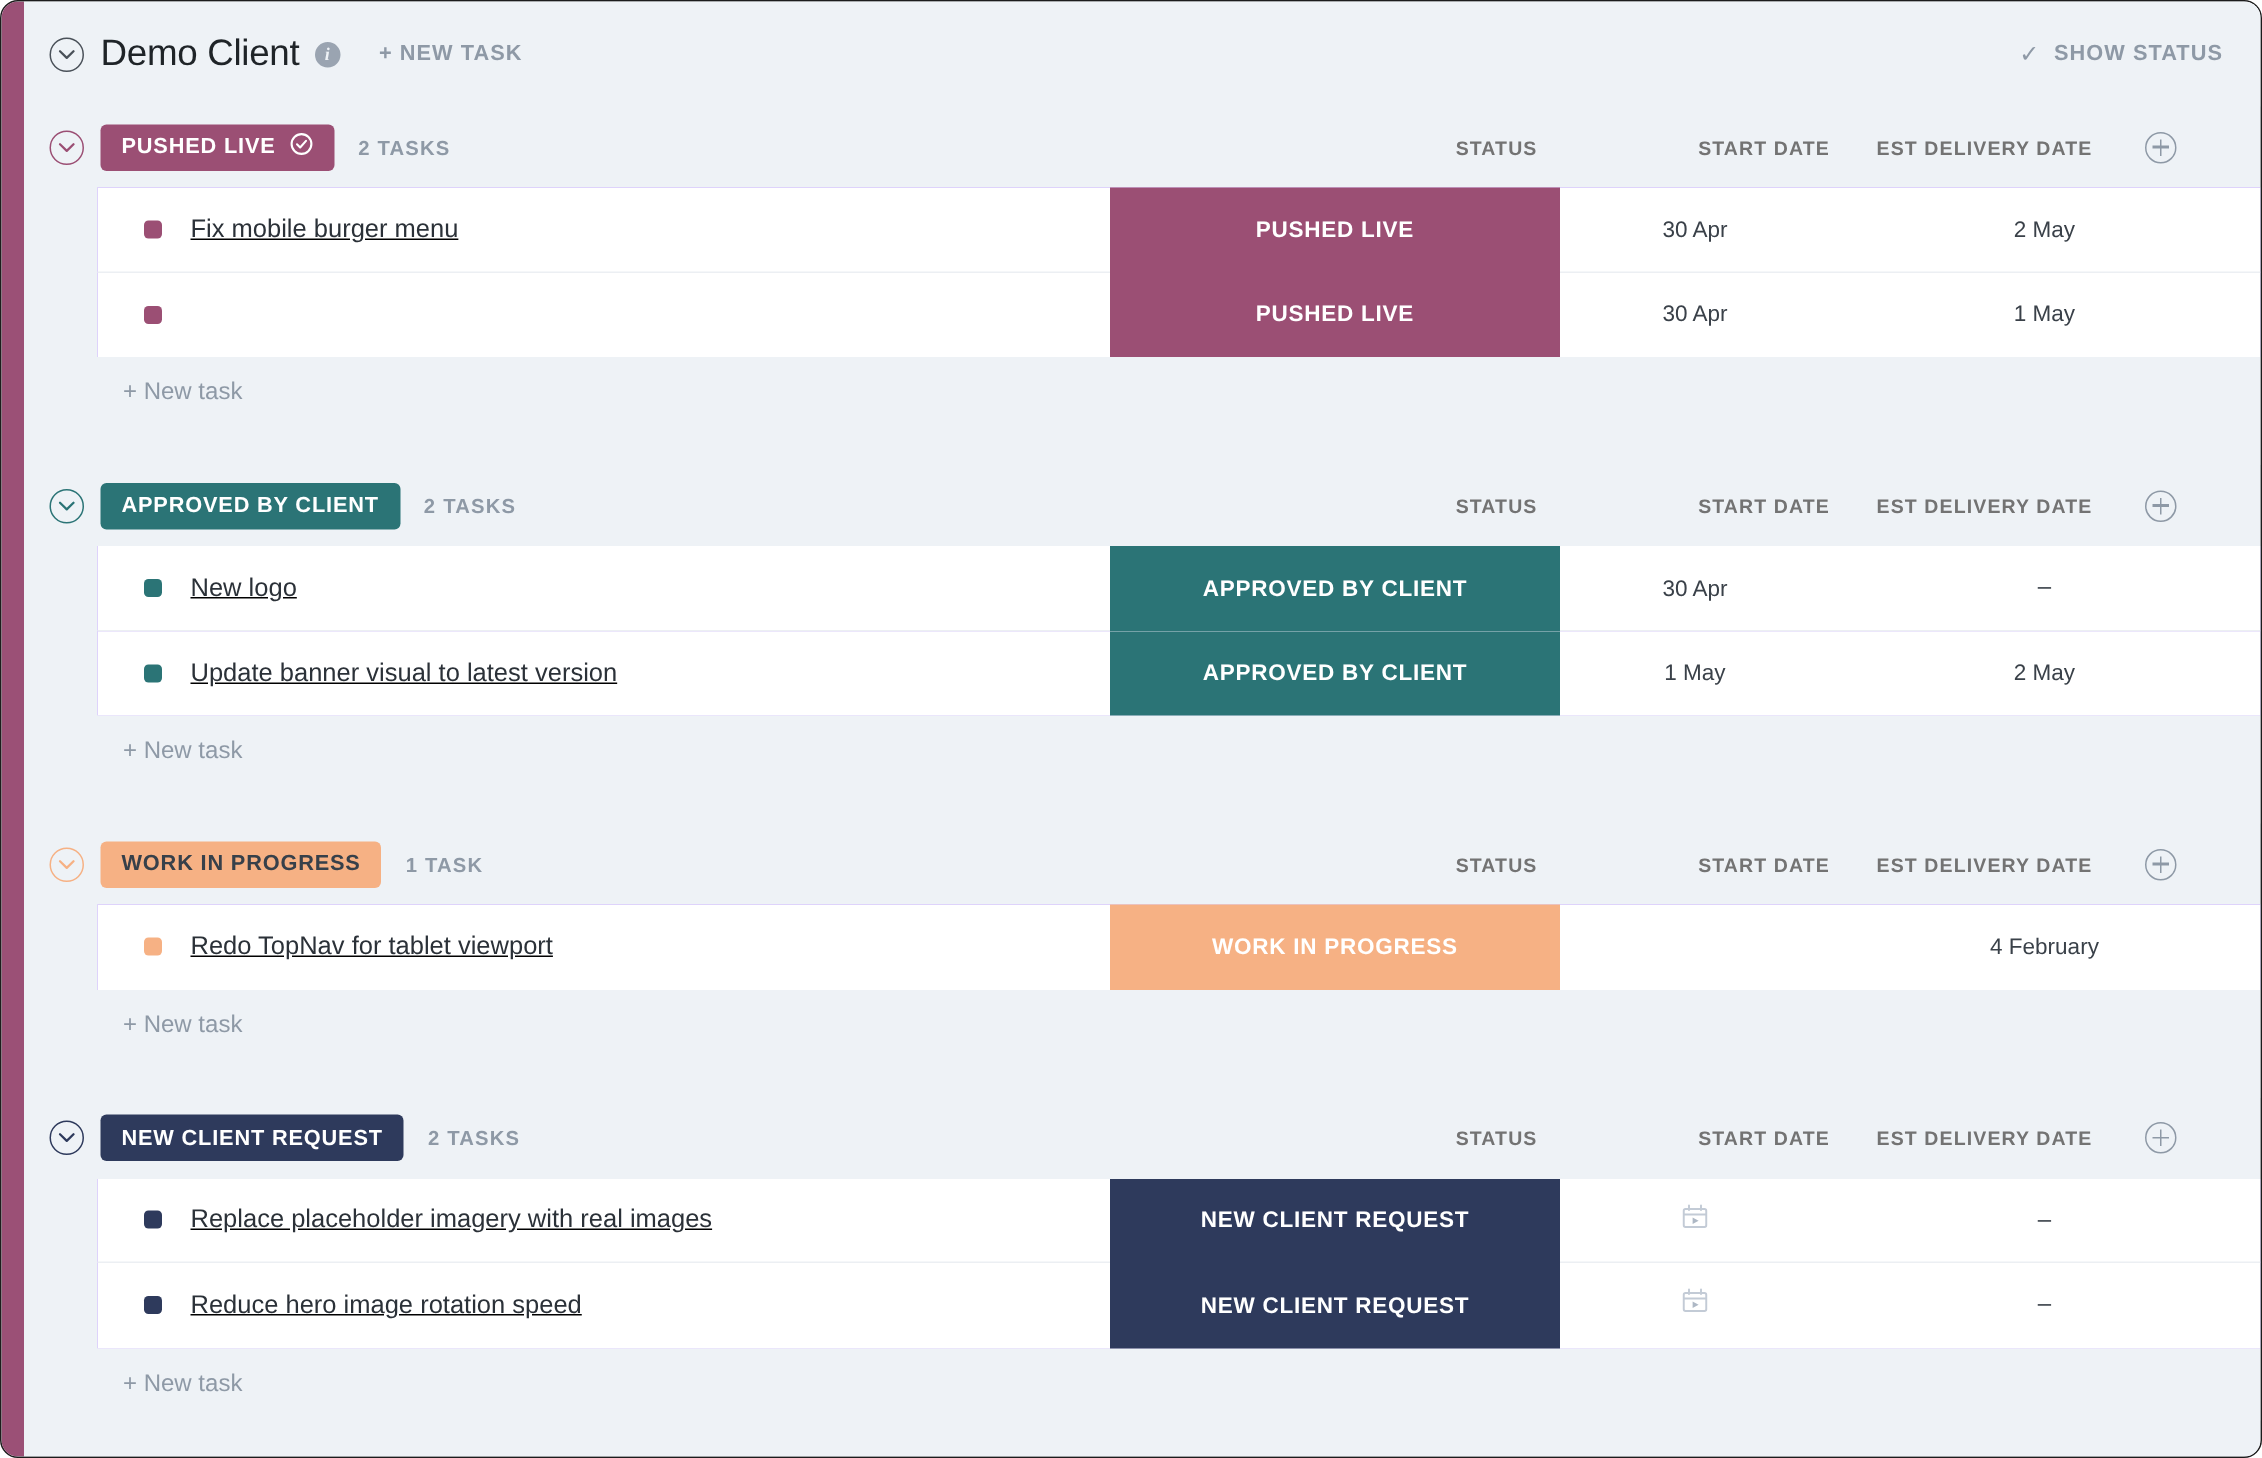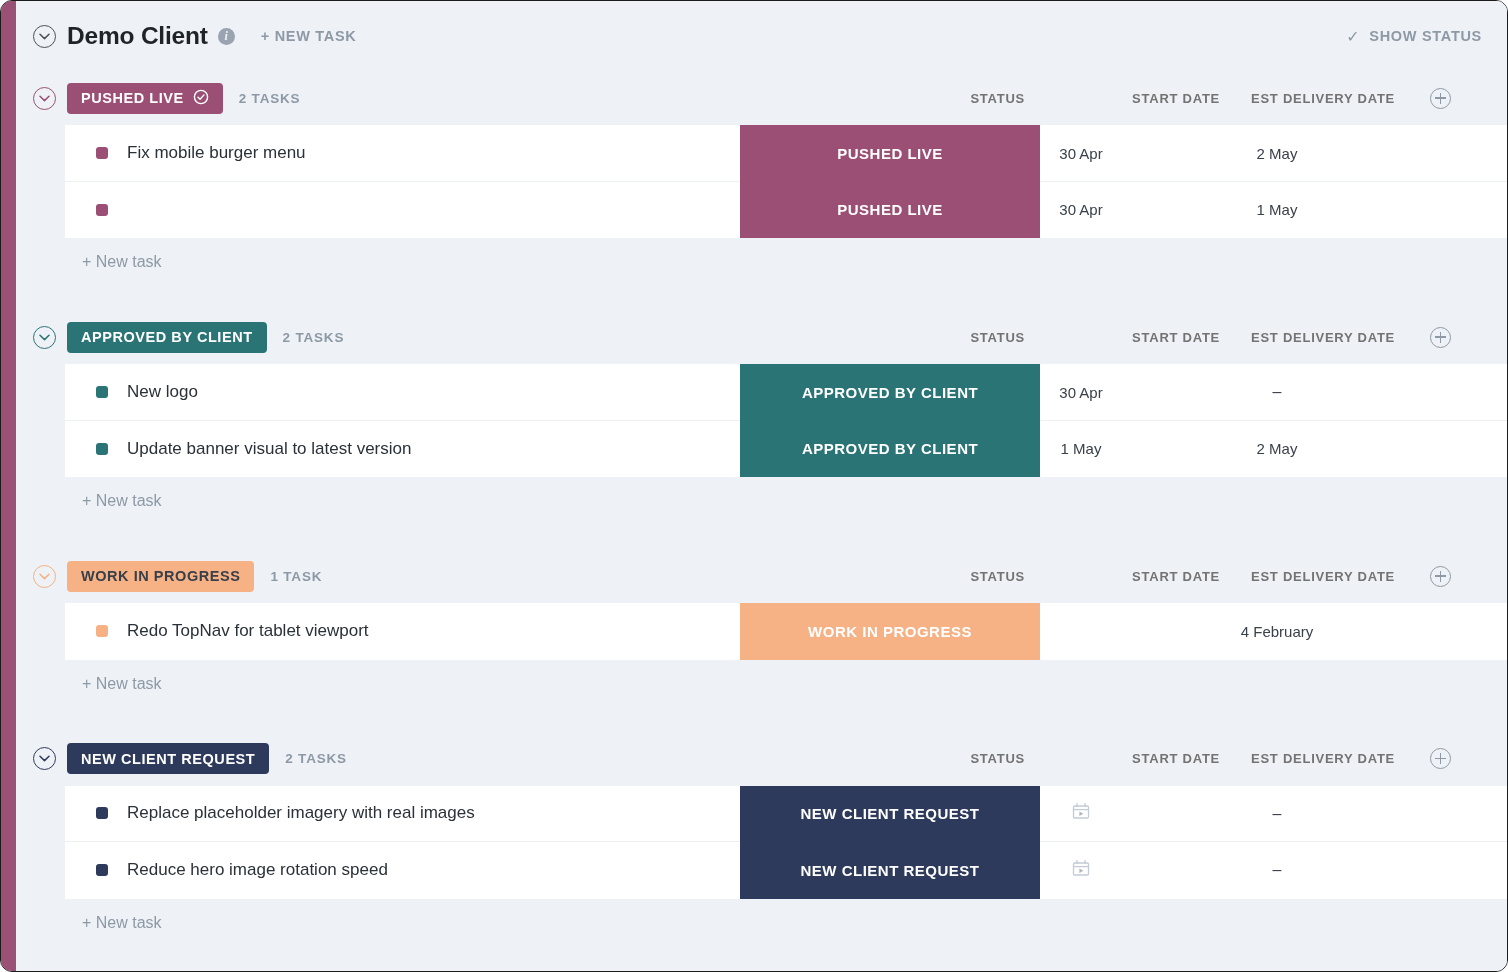--- a/index.html
+++ b/index.html
@@ -48,21 +48,21 @@
   #topbar {
     height: 70px;
     display: flex;
     align-items: center;
     padding: 0 25px 0 17px;
     background: #eef2f6;
   }
   #topbar .collapse-circle { margin-right: 11px; }
   #project-title {
     font-size: 24.5px;
-    font-weight: bold;
+    font-weight: normal;
     color: #1f2428;
     letter-spacing: -0.2px;
     text-align: center;
   }
   #info-icon {
     width: 17px; height: 17px;
     border-radius: 50%;
     background: #9aa4b1;
     color: #eef2f6;
     font-size: 12px;
@@ -177,21 +177,21 @@
   }
   .add-col-circle::after {
     content: "";
     width: 1.6px; height: 11px;
     background: #8e99a6;
     position: absolute;
   }
   .add-col-circle { position: relative; }
 
   
-  .rows { margin-left: 49px; background: #8b5cf6; }
+  .rows { margin-left: 49px; background: #8b5cf6; text-decoration: underline; }
   .task-row {
     position: relative;
     height: 56.5px;
     display: flex;
     align-items: center;
     background: #ffffff;
     border-bottom: 1px solid #eceff3;
   }
   .task-row:last-child { border-bottom: none; }
 
@@ -227,22 +227,22 @@
     position: absolute;
     top: 0;
     height: 56.5px;
     display: flex;
     align-items: center;
     justify-content: center;
     font-size: 15px;
     color: #3a4149;
     cursor: pointer;
   }
-  .date-start { left: 926px;  width: 180px; }
-  .date-est   { left: 1122px; width: 180px; }
+  .date-start { left: 975px;  width: 180px; }
+  .date-est   { left: 1208px; width: 180px; }
   .date-cell .dash { color: #3a4149; font-size: 16px; }
 
   .cal-icon { display: block; }
 
   .new-task-row {
     height: 48px;
     display: flex;
     align-items: center;
     padding-left: 66px;
     background: #eef2f6;

